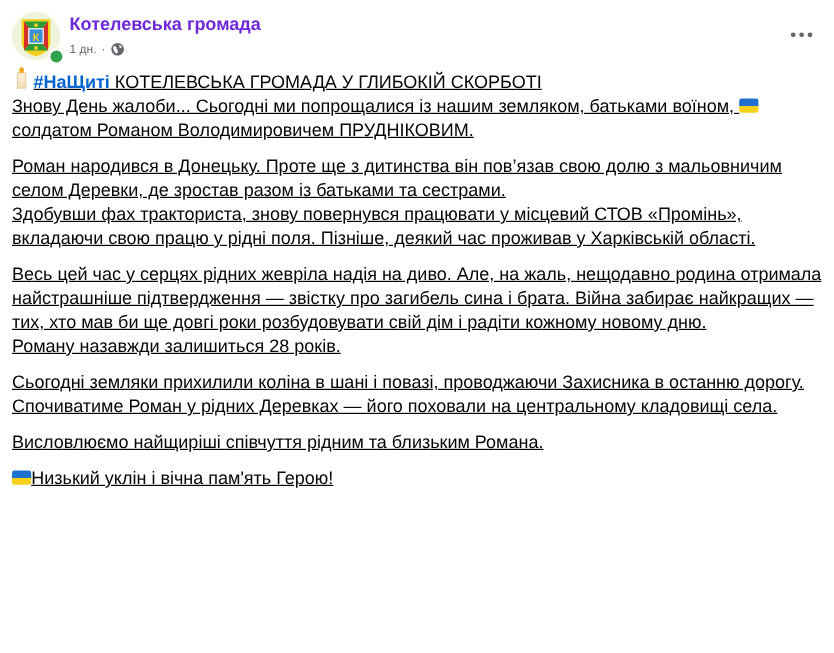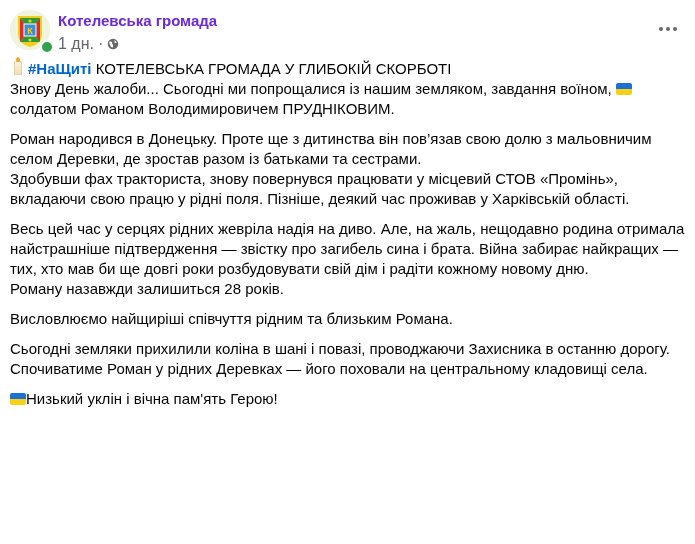--- a/index.html
+++ b/index.html
@@ -17,35 +17,35 @@
     .avatar-wrap { position: absolute; left: 0; top: 0; width: 60px; height: 56px; }
     .online-dot {
       position: absolute; left: 40px; top: 40px; width: 10px; height: 10px;
       border-radius: 50%; background: #31a24c; border: 2px solid #fff;
     }
     .page-name {
       position: absolute; left: 58px; top: 12px; font-size: 15px; font-weight: 700;
       color: #6d28d9; white-space: nowrap; cursor: pointer;
     }
     .meta {
-      position: absolute; left: 58px; top: 35px; font-size: 16px; color: #65676b;
+      position: absolute; left: 58px; top: 35px; font-size: 10px; color: #65676b;
       display: flex; align-items: center; gap: 4px; white-space: nowrap;
     }
     .meta .time { cursor: pointer; }
     .globe { width: 12px; height: 12px; display: inline-block; }
     .more-btn {
       position: absolute; left: 655px; top: 20px; width: 26px; height: 18px;
       display: flex; align-items: center; justify-content: center; gap: 3px; cursor: pointer;
     }
     .more-btn span { width: 4px; height: 4px; border-radius: 50%; background: #65676b; display: block; }
     .body-text {
       position: absolute; left: 10px; top: 59px; width: 675px;
       font-size: 15px; line-height: 20px; color: #050505;
     }
-    .body-text p { margin: 0 0 10px 0; white-space: pre-line; }
+    .body-text p { margin: 0 0 10px 0; white-space: pre-line; text-decoration: underline; }
     .hashtag { color: #0064d1; font-weight: 700; cursor: pointer; }
     .candle {
       display: inline-block; width: 8px; height: 14px; margin: 0 6px 0 4px;
       vertical-align: -1px; border-radius: 2px 2px 1px 1px;
       background: linear-gradient(#fff6e0, #f0dcb4);
       box-shadow: inset 0 0 0 1px #e6cfa0;
       position: relative;
     }
     .candle::before {
       content: ""; position: absolute; left: 2px; top: -4px; width: 4px; height: 5px;
@@ -90,24 +90,24 @@
     </div>
     <div class="more-btn">
       <span></span>
       <span></span>
       <span></span>
     </div>
   </div>
 
   <div class="body-text">
     <p style="margin-bottom:0"><span class="candle"></span><span class="hashtag">#НаЩиті</span><span> КОТЕЛЕВСЬКА ГРОМАДА У ГЛИБОКІЙ СКОРБОТІ</span></p>
-    <p><span>Знову День жалоби... Сьогодні ми попрощалися із нашим земляком, завдання воїном, </span><span class="flag"></span><span>
+    <p><span>Знову День жалоби... Сьогодні ми попрощалися із нашим земляком, батьками воїном, </span><span class="flag"></span><span>
 солдатом Романом  Володимировичем ПРУДНІКОВИМ.</span></p>
     <p>Роман народився в Донецьку. Проте ще з дитинства він пов’язав свою долю з мальовничим селом Деревки, де зростав разом із батьками та сестрами.
 Здобувши фах тракториста, знову повернувся працювати у місцевий СТОВ «Промінь», вкладаючи свою працю у рідні поля. Пізніше, деякий час проживав у Харківській області.</p>
     <p>Весь цей час у серцях рідних жевріла надія на диво. Але, на жаль, нещодавно родина отримала найстрашніше підтвердження — звістку про загибель сина і брата. Війна забирає найкращих — тих, хто мав би ще довгі роки розбудовувати свій дім і радіти кожному новому дню.
 Роману назавжди залишиться 28 років.</p>
-    <p>Висловлюємо найщиріші співчуття рідним та близьким Романа.</p>
     <p>Сьогодні земляки прихилили коліна в шані і повазі, проводжаючи Захисника в останню дорогу.
 Спочиватиме Роман у рідних Деревках — його поховали на центральному кладовищі села.</p>
+    <p>Висловлюємо найщиріші співчуття рідним та близьким Романа.</p>
     <p><span class="flag"></span><span>Низький уклін і вічна пам'ять Герою!</span></p>
   </div>
 </div>
 
 </body></html>

